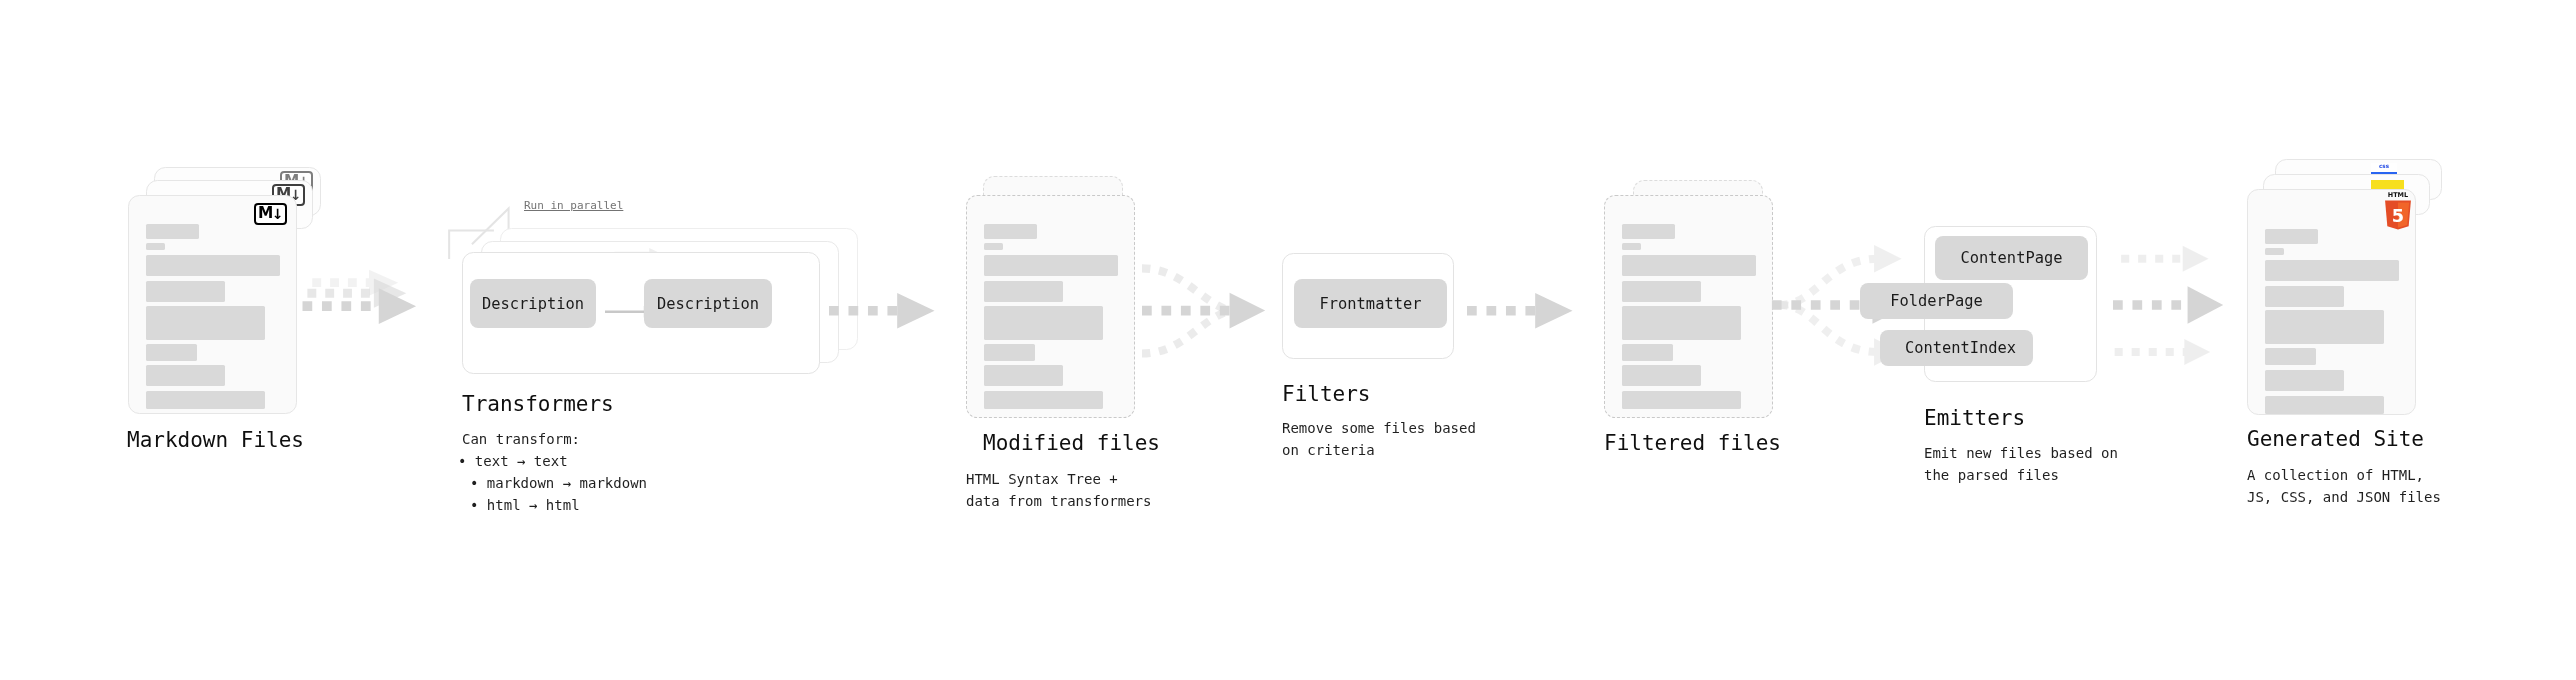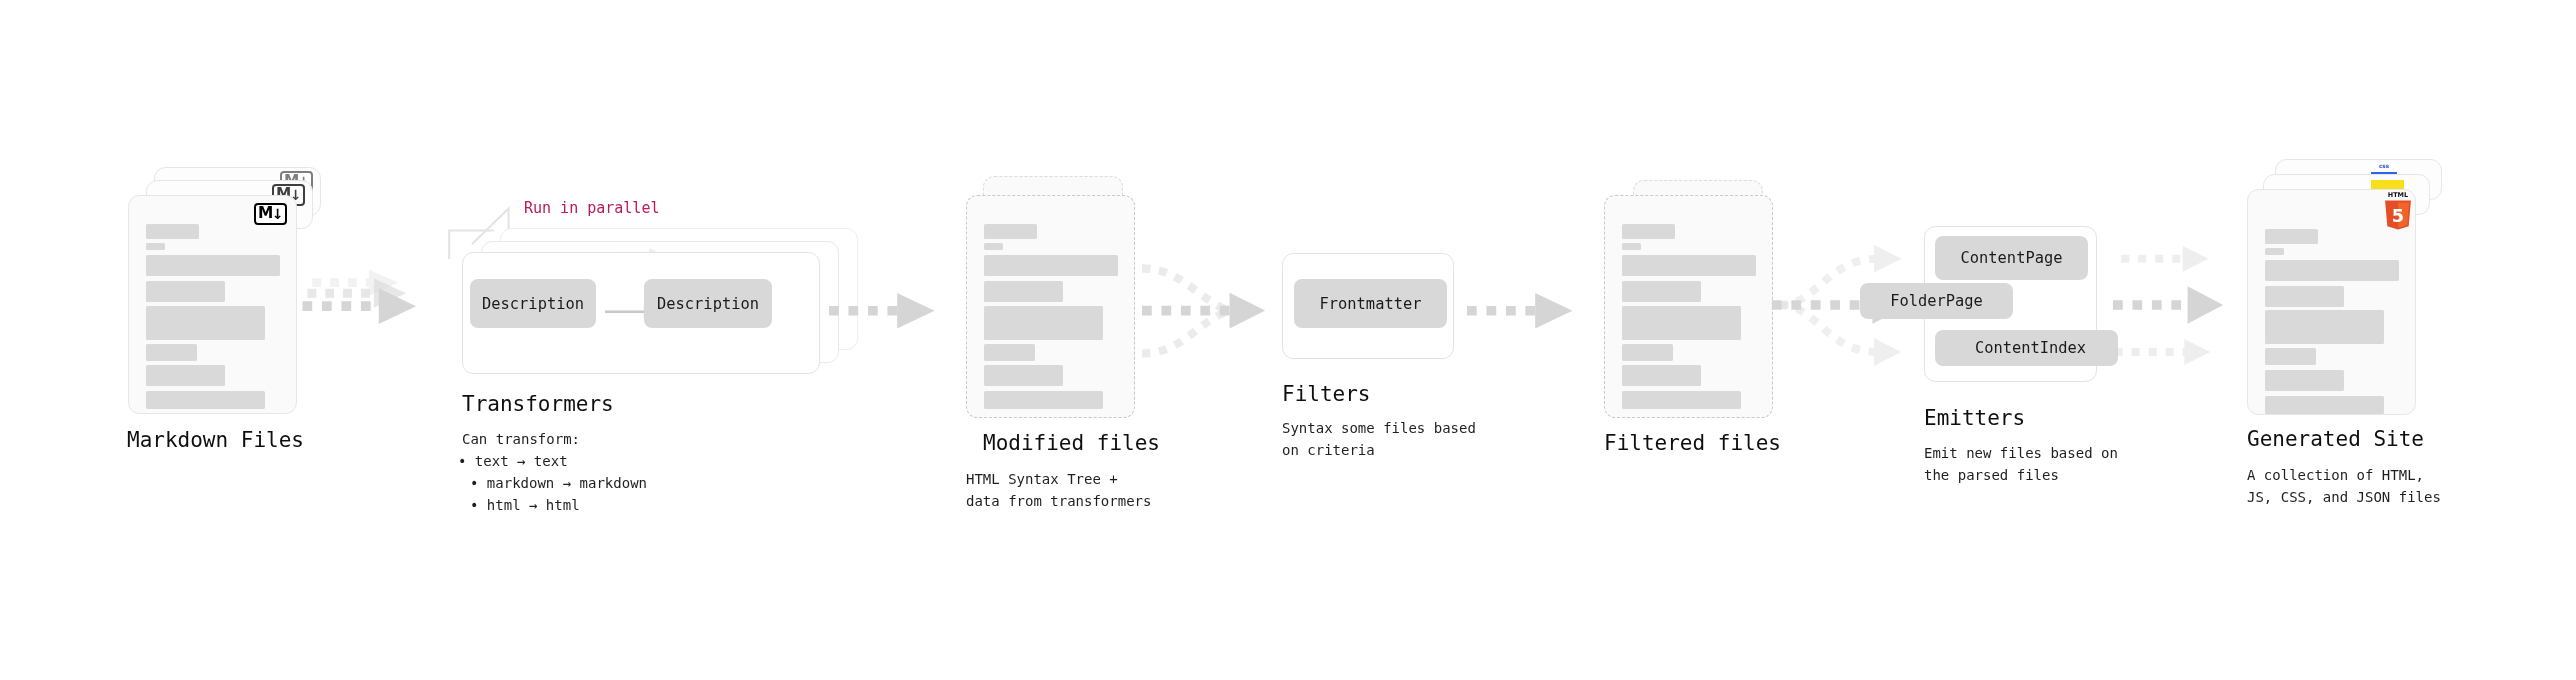--- a/index.html
+++ b/index.html
@@ -82,23 +82,24 @@
   }
   .sub {
     position: absolute;
     font-size: 14px;
     color: #1f1f1f;
     line-height: 1.55;
     white-space: pre;
   }
   .parallel-label {
     position: absolute;
-    font-size: 15px;
-    color: #be185d;
+    font-size: 11px;
+    color: #737373;
     white-space: nowrap;
+    text-decoration: underline;
   }
 
   svg { position: absolute; overflow: visible; }
 </style>
 </head>
 <body>
 
 <div id="stage">
 
   <div class="node">
@@ -226,21 +227,21 @@
     <line x1="0" y1="62" x2="112" y2="62" stroke="#d5d5d5" stroke-width="12" stroke-dasharray="12 12"></line>
     <polygon points="108,40 152,62 108,84" fill="#d5d5d5"></polygon>
   </svg>
 
   <div class="node">
     <div class="gbox" style="left:1282px; top:253px; width:172px; height:106px;"></div>
     <div class="pill" style="left:1294px; top:279px; width:153px; height:49px;">
       <span>Frontmatter</span>
     </div>
     <div class="title" style="left:1282px; top:382px;">Filters</div>
-    <div class="sub" style="left:1282px; top:418px;">Syntax some files based
+    <div class="sub" style="left:1282px; top:418px;">Remove some files based
 on criteria</div>
   </div>
 
   <svg style="left:1467px; top:283px; width:138px; height:49px;" viewBox="0 0 170 60" width="138" height="49">
     <line x1="0" y1="34" x2="88" y2="34" stroke="#d5d5d5" stroke-width="12" stroke-dasharray="12 12"></line>
     <polygon points="84,12 130,34 84,56" fill="#d5d5d5"></polygon>
   </svg>
 
   <div class="node">
     <div class="card dashed" style="left:1633px; top:180px; width:130px; height:37px; border-color:#dcdcdc;"></div>
@@ -271,21 +272,21 @@
   </svg>
 
   <div class="node">
     <div class="gbox" style="left:1924px; top:226px; width:173px; height:156px;"></div>
     <div class="pill" style="left:1935px; top:236px; width:153px; height:44px;">
       <span>ContentPage</span>
     </div>
     <div class="pill" style="left:1860px; top:283px; width:153px; height:36px;">
       <span>FolderPage</span>
     </div>
-    <div class="pill" style="left:1935px; top:330px; width:183px; height:36px;padding-left:8px;">
+    <div class="pill" style="left:1880px; top:330px; width:153px; height:36px;padding-left:8px;">
       <span>ContentIndex</span>
     </div>
     <div class="title" style="left:1924px; top:406px;">Emitters</div>
     <div class="sub" style="left:1924px; top:443px;">Emit new files based on
 the parsed files</div>
   </div>
 
   <svg style="left:2113px; top:236px; width:154px; height:138px;" viewBox="0 0 190 170" width="154" height="138">
     <g opacity="0.38">
       <line x1="10" y1="28" x2="90" y2="28" stroke="#d5d5d5" stroke-width="10" stroke-dasharray="10 11"></line>

